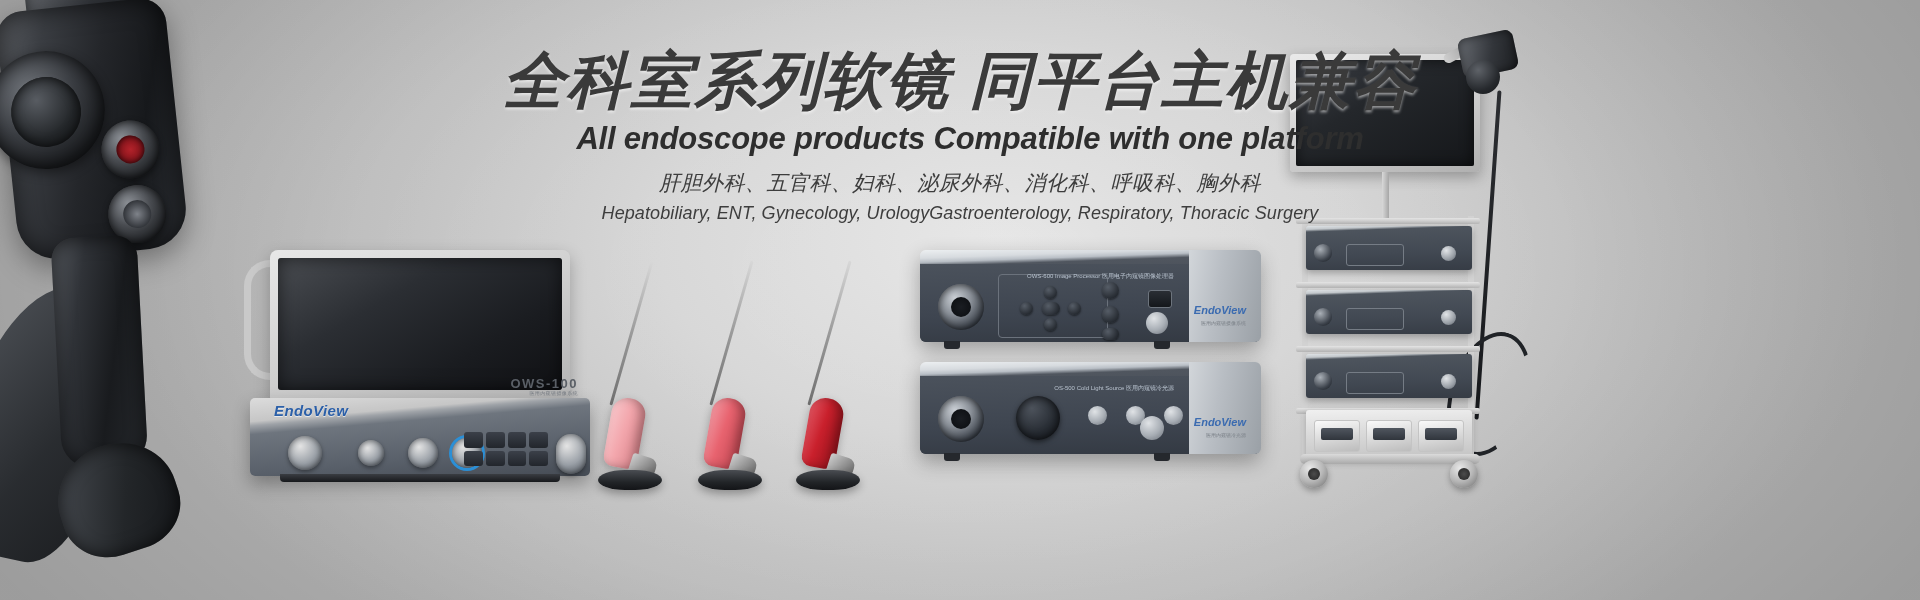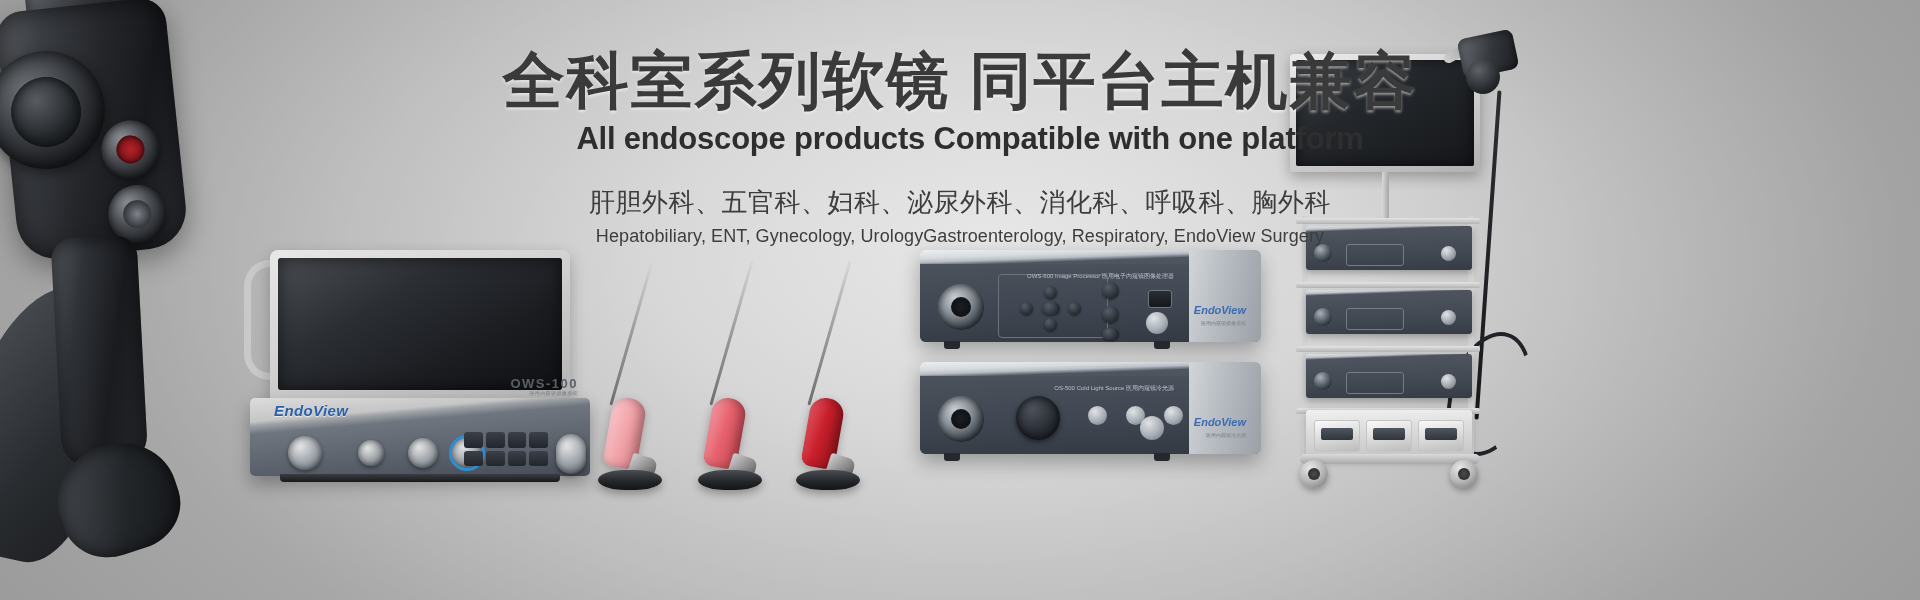--- a/index.html
+++ b/index.html
@@ -24,42 +24,43 @@
     pointer-events: none;
   }
 
   
   .text-block {
     position: absolute;
     left: 0; right: 0;
     top: 48px;
     text-align: center;
     z-index: 30;
+    font-style: italic;
   }
   .headline {
     font-size: 62px;
     font-weight: 700;
     letter-spacing: 2px;
     color: #3a3a3a;
     line-height: 1.05;
     text-shadow: 0 2px 3px rgba(255,255,255,0.55);
     white-space: nowrap;
   }
   .subheadline {
     margin-top: 8px;
     font-size: 31px;
     font-weight: 700;
     color: #2e2e2e;
     letter-spacing: -0.2px;
     white-space: nowrap;
     padding-left: 20px;
   }
   .dept-cn {
-    margin-top: 28px;
-    font-size: 26px;
+    margin-top: 12px;
+    font-size: 21px;
     font-weight: 400;
     color: #3d3d3d;
     letter-spacing: 0.5px;
     white-space: nowrap;
   }
   .dept-en {
     margin-top: 6px;
     font-size: 18px;
     font-weight: 400;
     color: #3d3d3d;
@@ -623,16 +624,16 @@
     <div class="caster" style="left:10px;"></div>
     <div class="caster" style="left:160px;"></div>
   </div>
 
   <div class="vignette"></div>
 
   <div class="text-block">
     <div class="headline">全科室系列软镜 同平台主机兼容</div>
     <div class="subheadline">All endoscope products Compatible with one platform</div>
     <div class="dept-cn">肝胆外科、五官科、妇科、泌尿外科、消化科、呼吸科、胸外科</div>
-    <div class="dept-en">Hepatobiliary, ENT, Gynecology, UrologyGastroenterology, Respiratory, EndoView Surgery</div>
+    <div class="dept-en">Hepatobiliary, ENT, Gynecology, UrologyGastroenterology, Respiratory, Thoracic Surgery</div>
   </div>
 
 </div>
 
 </body></html>

